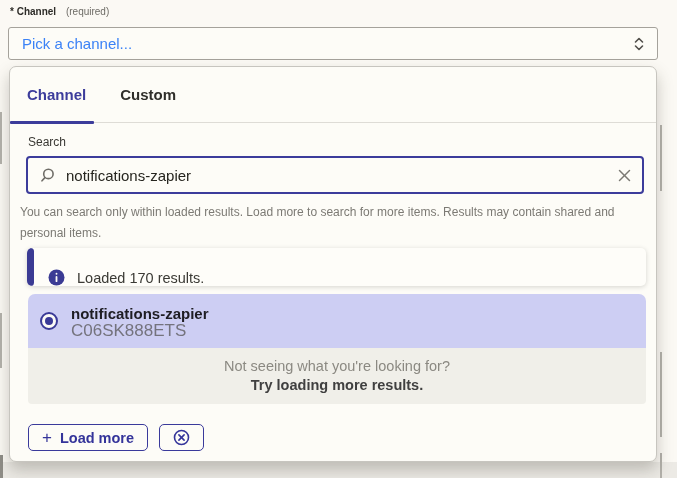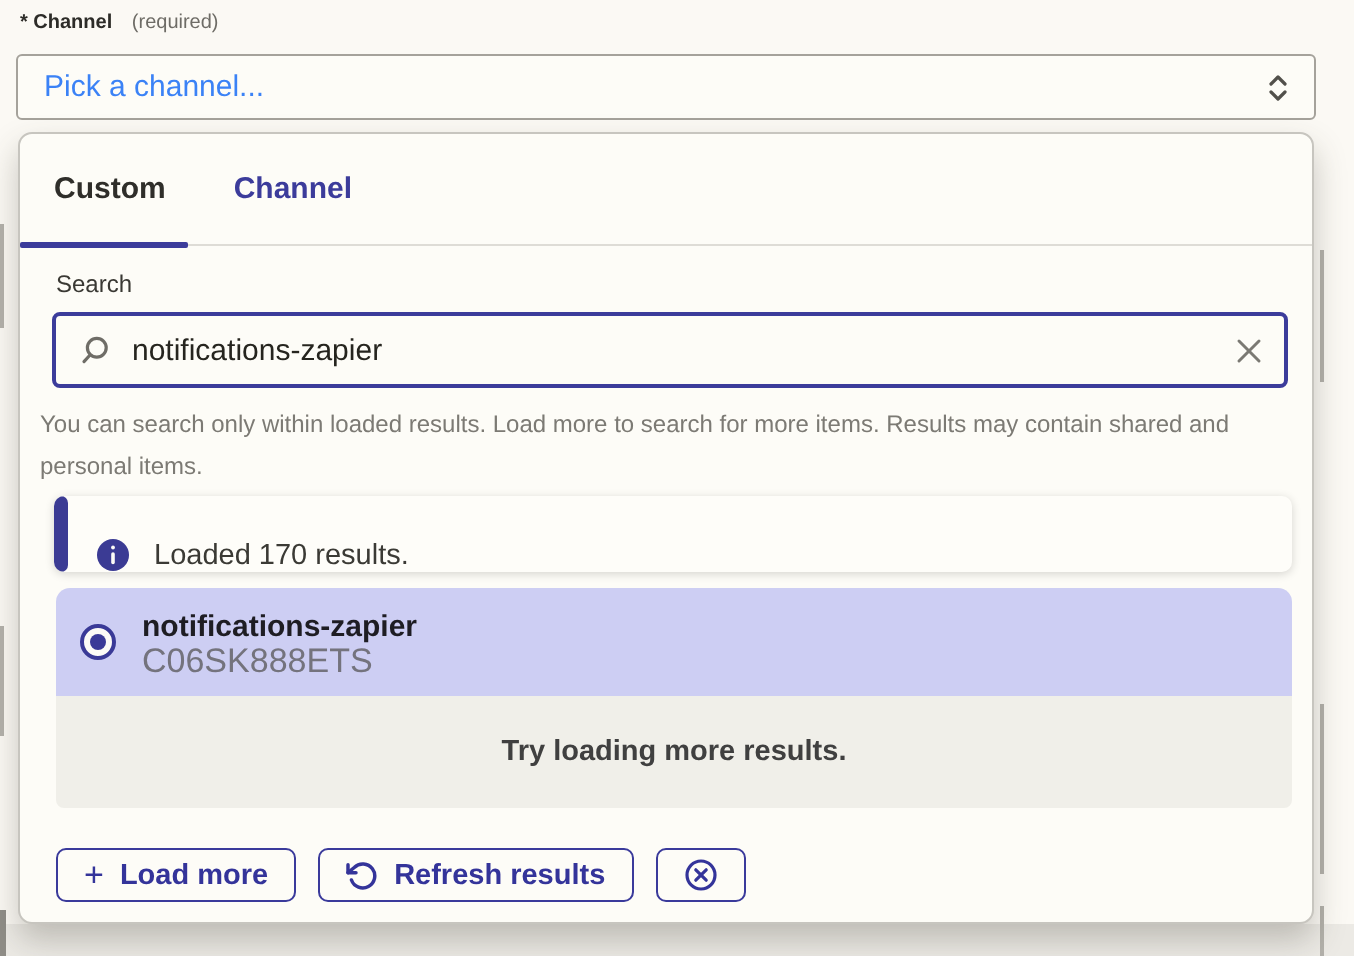--- a/index.html
+++ b/index.html
@@ -105,22 +105,22 @@
     <svg width="12" height="16" viewBox="0 0 12 16">
       <polyline points="2.5,6 6,2.5 9.5,6" fill="none" stroke="#52504b" stroke-width="1.6" stroke-linecap="round" stroke-linejoin="round"></polyline>
       <polyline points="2.5,10 6,13.5 9.5,10" fill="none" stroke="#52504b" stroke-width="1.6" stroke-linecap="round" stroke-linejoin="round"></polyline>
     </svg>
   </span>
 </div>
 
 <div class="panel">
 
   <div class="tabs-bar">
+    <div class="tab active">Channel</div>
     <div class="tab inactive">Custom</div>
-    <div class="tab active">Channel</div>
   </div>
   <div class="tab-underline"></div>
 
   <div class="search-label">Search</div>
 
   <div class="search-input">
     <span>
       <svg width="17" height="17" viewBox="0 0 17 17">
         <circle cx="9.4" cy="6.9" r="4.7" fill="none" stroke="#6f6d67" stroke-width="1.6"></circle>
         <line x1="5.9" y1="10.6" x2="3" y2="13.8" stroke="#6f6d67" stroke-width="1.6" stroke-linecap="round"></line>
@@ -153,36 +153,28 @@
     <span class="radio">
         <span class="radio-dot"></span>
       </span>
     <span class="row-texts">
       <span class="row-title">notifications-zapier</span>
       <span class="row-sub">C06SK888ETS</span>
     </span>
   </div>
 
   <div class="more-box">
+    <span class="more-line1">Not seeing what you're looking for?</span>
     <span class="more-line2">Try loading more results.</span>
   </div>
 
   <div class="actions">
     <button class="action-btn">
       <span class="plus-glyph">+</span>
       <span>Load more</span>
-    </button>
-    <button class="action-btn">
-      <span>
-        <svg width="16" height="16" viewBox="0 0 24 24" fill="none" stroke="#34349a" stroke-width="2.6" stroke-linecap="round" stroke-linejoin="round">
-          <polyline points="1.5 3.5 1.5 9.5 7.5 9.5"></polyline>
-          <path d="M4.1 15a9 9 0 1 0 2.1-9.4L1.5 9.5"></path>
-        </svg>
-      </span>
-      <span>Refresh results</span>
     </button>
     <button class="action-btn">
       <span>
         <svg width="17" height="17" viewBox="0 0 17 17" fill="none" stroke="#34349a" stroke-width="1.6" stroke-linecap="round">
           <circle cx="8.5" cy="8.5" r="7"></circle>
           <line x1="5.9" y1="5.9" x2="11.1" y2="11.1"></line>
           <line x1="11.1" y1="5.9" x2="5.9" y2="11.1"></line>
         </svg>
       </span>
     </button>

